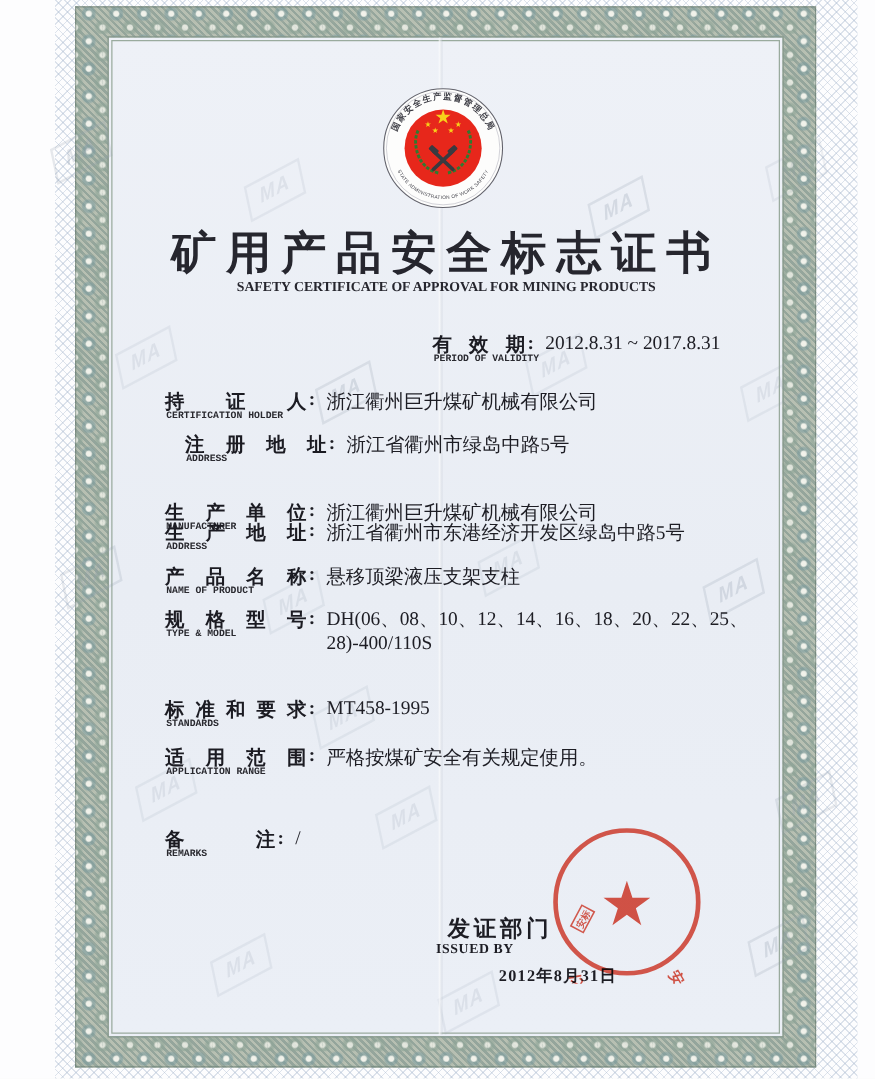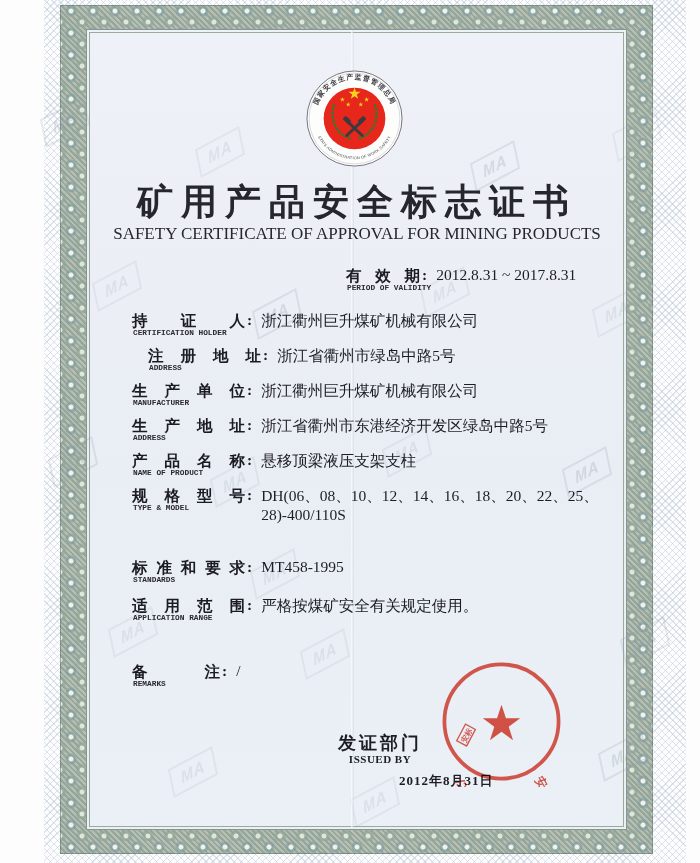--- a/index.html
+++ b/index.html
@@ -37,37 +37,37 @@
   .ma{position:absolute;width:46px;height:24px;border:2px solid rgba(148,160,176,.4);
     color:rgba(146,158,174,.5);font:bold italic 16px "Liberation Sans",sans-serif;
     display:flex;align-items:center;justify-content:center;
     transform:rotate(-28deg) skewX(-16deg);letter-spacing:1px;}
 
   .content{position:absolute;inset:0;}
   .abs{position:absolute;}
 
   .title{left:88px;width:538px;top:178px;text-align:center;font-weight:bold;
     font-size:36px;letter-spacing:8px;color:#26262e;}
-  .subtitle{left:88px;width:538px;top:224px;text-align:center;font-weight:normal;
-    font-size:17px;color:#26262e;}
+  .subtitle{left:88px;width:538px;top:224px;text-align:center;font-weight:bold;
+    font-size:11px;color:#26262e;}
 
   .field{position:absolute;white-space:nowrap;}
   .zh{display:inline-block;font-weight:bold;font-size:15.5px;text-align:justify;
       text-align-last:justify;vertical-align:top;color:#1b1b22;}
   .w113{width:113px;} .w88{width:88px;} .w74{width:74px;}
   .colon{font-weight:bold;font-size:15.5px;margin-left:2px;}
   .val{font-size:15.5px;margin-left:9px;vertical-align:top;}
   .val.wrap{display:inline-block;width:352px;white-space:normal;line-height:19px;}
   .en{position:absolute;left:1px;top:18px;font-family:"Liberation Mono","DejaVu Sans Mono",monospace;
       font-size:7.8px;letter-spacing:0;color:#2a2a30;font-weight:bold;}
 
   .statement{left:107px;top:684px;width:490px;font-size:14px;line-height:17.5px;
     letter-spacing:.8px;text-indent:28px;white-space:normal;}
 
-  .issuedzh{left:318px;top:731px;width:124px;text-align:center;font-size:18px;
+  .issuedzh{left:318px;top:731px;width:124px;text-align:right;font-size:18px;
     letter-spacing:3px;font-weight:bold;}
   .isseden{left:318px;top:753px;width:124px;text-align:center;font-weight:bold;
     font-size:11px;letter-spacing:.5px;}
   .issuedate{left:399px;top:772px;font-size:13px;letter-spacing:1px;font-weight:bold;}
 
   .emblem{left:306px;top:70px;width:97px;height:97px;}
   .stamp{left:436px;top:656px;width:131px;height:131px;mix-blend-mode:multiply;opacity:.9;}
 </style>
 </head>
 <body>
@@ -149,21 +149,21 @@
     <div class="field" style="left:132px;top:311px;">
       <span class="zh w113">持 证 人</span><span class="colon">:</span><span class="val">浙江衢州巨升煤矿机械有限公司</span>
       <span class="en">CERTIFICATION HOLDER</span>
     </div>
 
     <div class="field" style="left:148px;top:346px;">
       <span class="zh w113">注 册 地 址</span><span class="colon">:</span><span class="val">浙江省衢州市绿岛中路5号</span>
       <span class="en">ADDRESS</span>
     </div>
 
-    <div class="field" style="left:132px;top:381px;">
+    <div class="field" style="left:132px;top:400px;">
       <span class="zh w113">生 产 单 位</span><span class="colon">:</span><span class="val">浙江衢州巨升煤矿机械有限公司</span>
       <span class="en">MANUFACTURER</span>
     </div>
 
     <div class="field" style="left:132px;top:416px;">
       <span class="zh w113">生 产 地 址</span><span class="colon">:</span><span class="val">浙江省衢州市东港经济开发区绿岛中路5号</span>
       <span class="en">ADDRESS</span>
     </div>
 
     <div class="field" style="left:132px;top:451px;">

